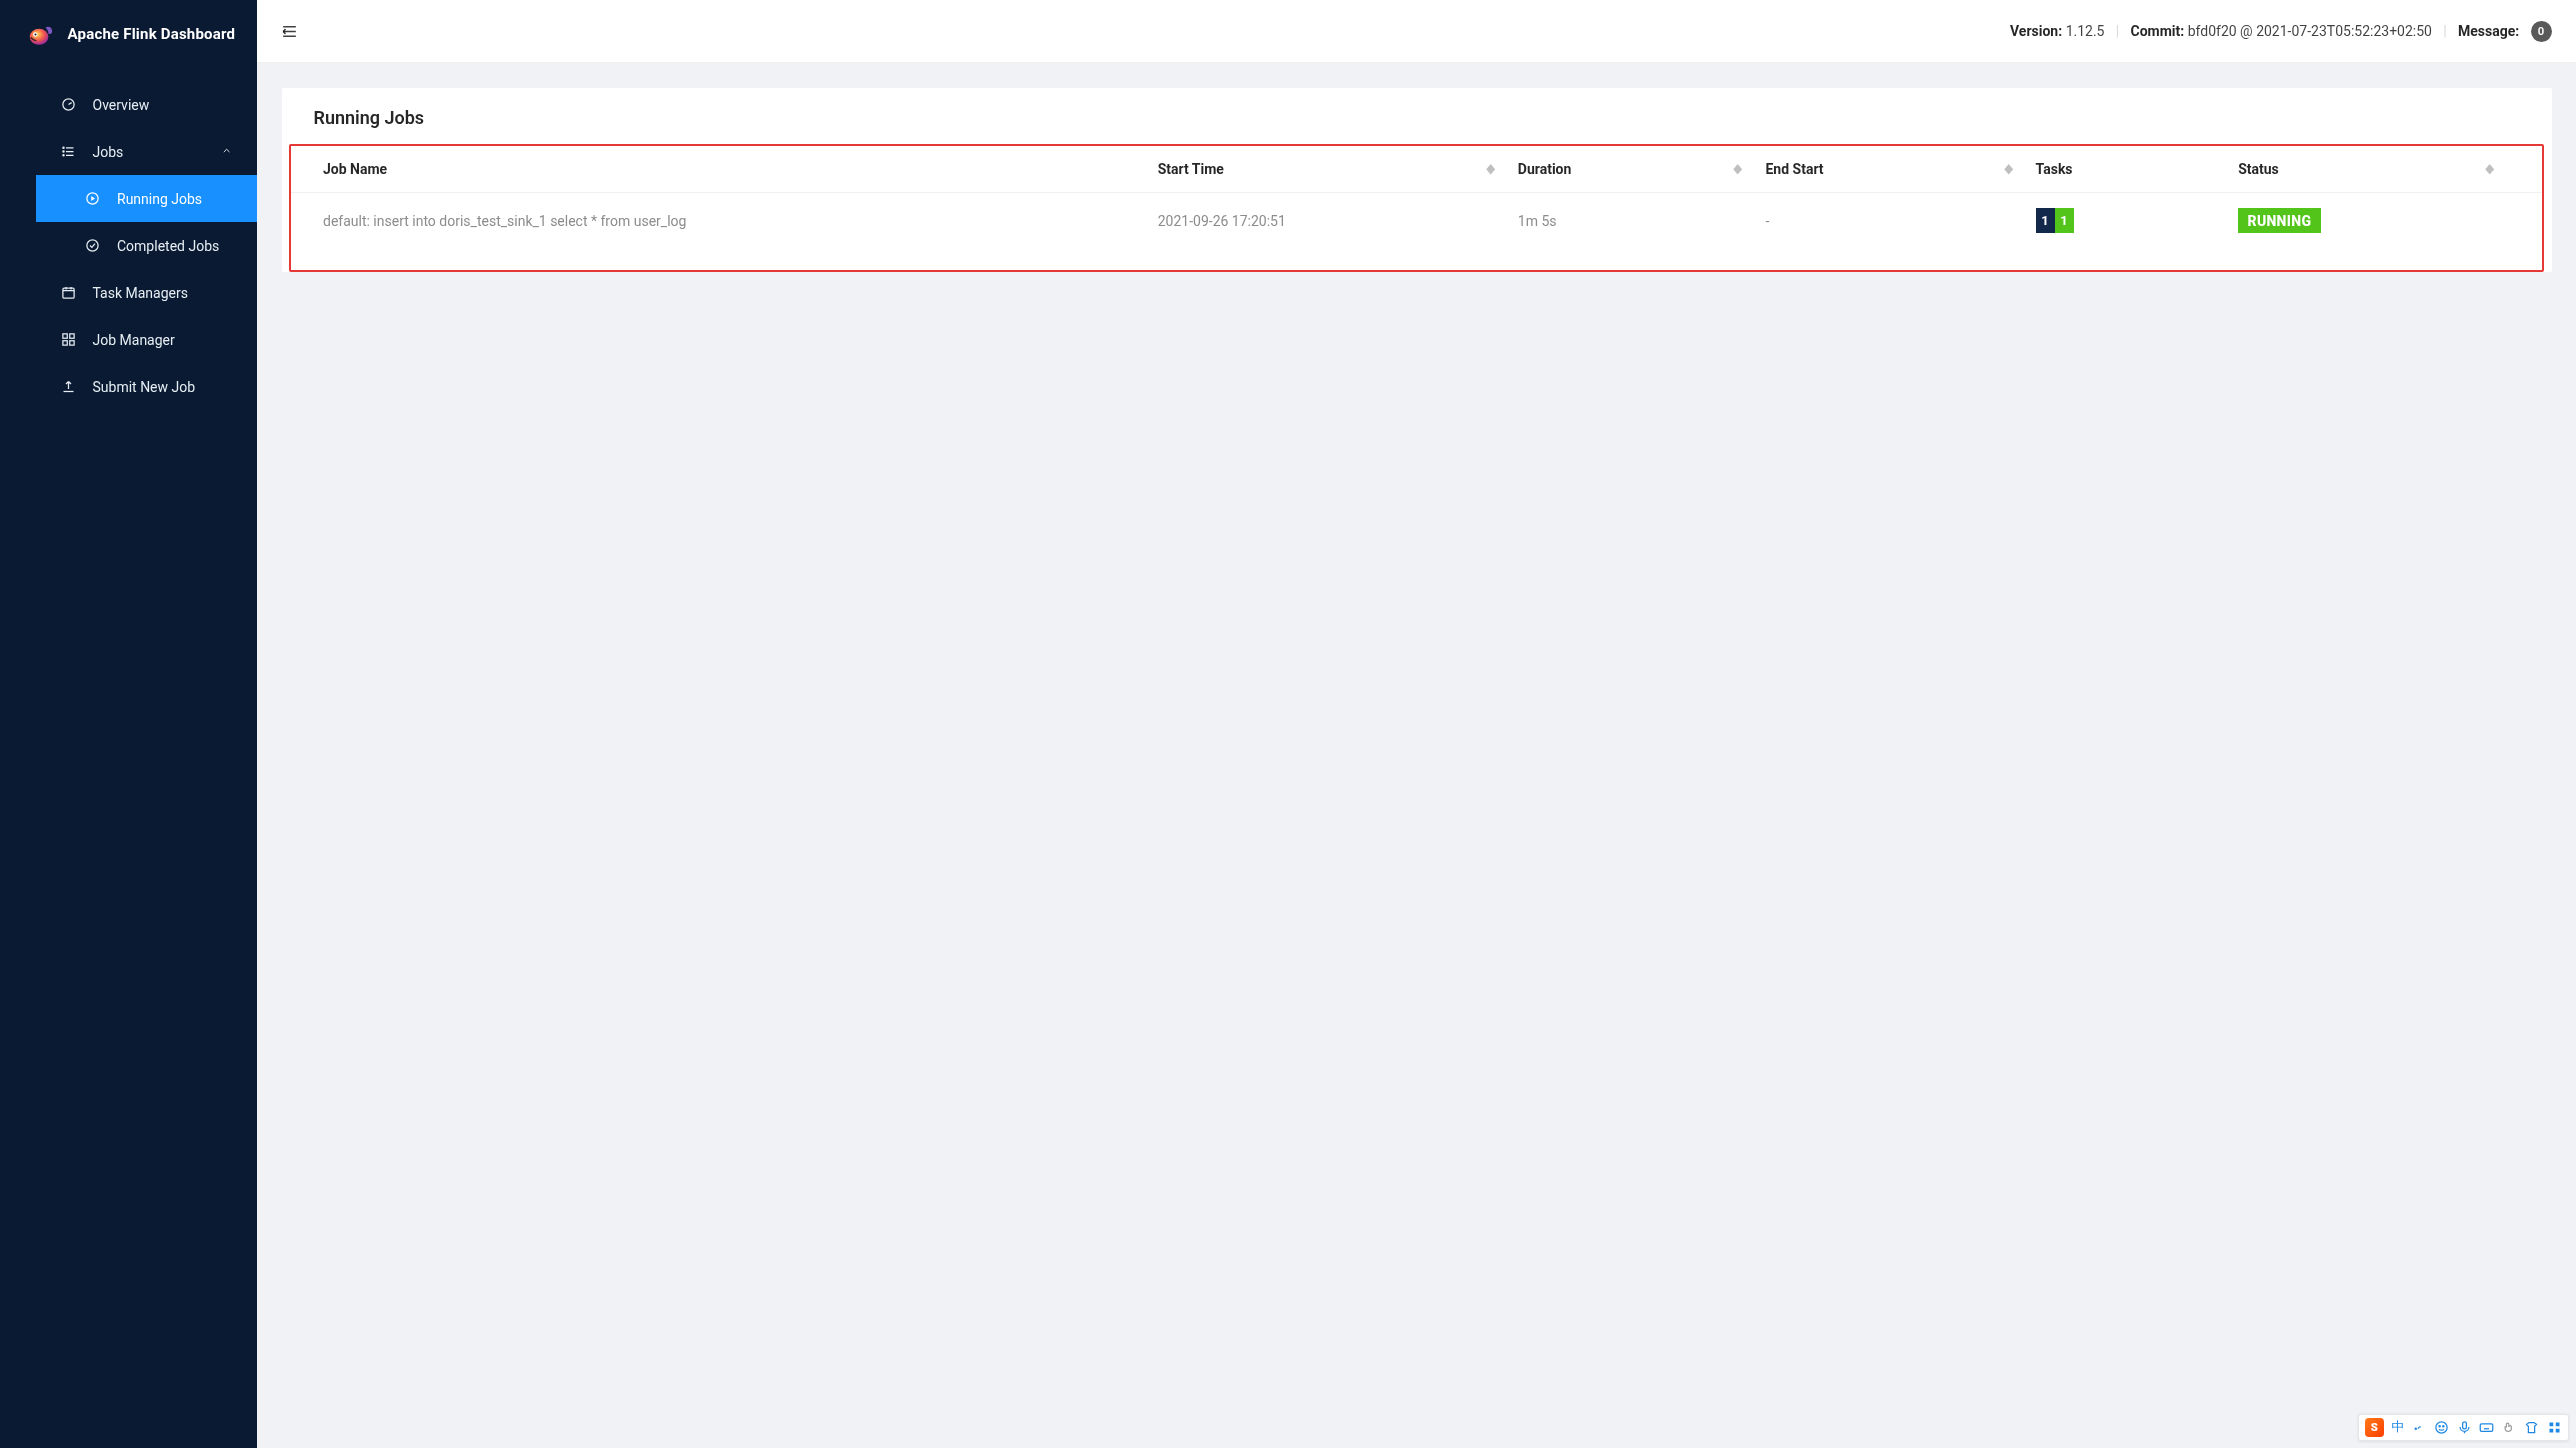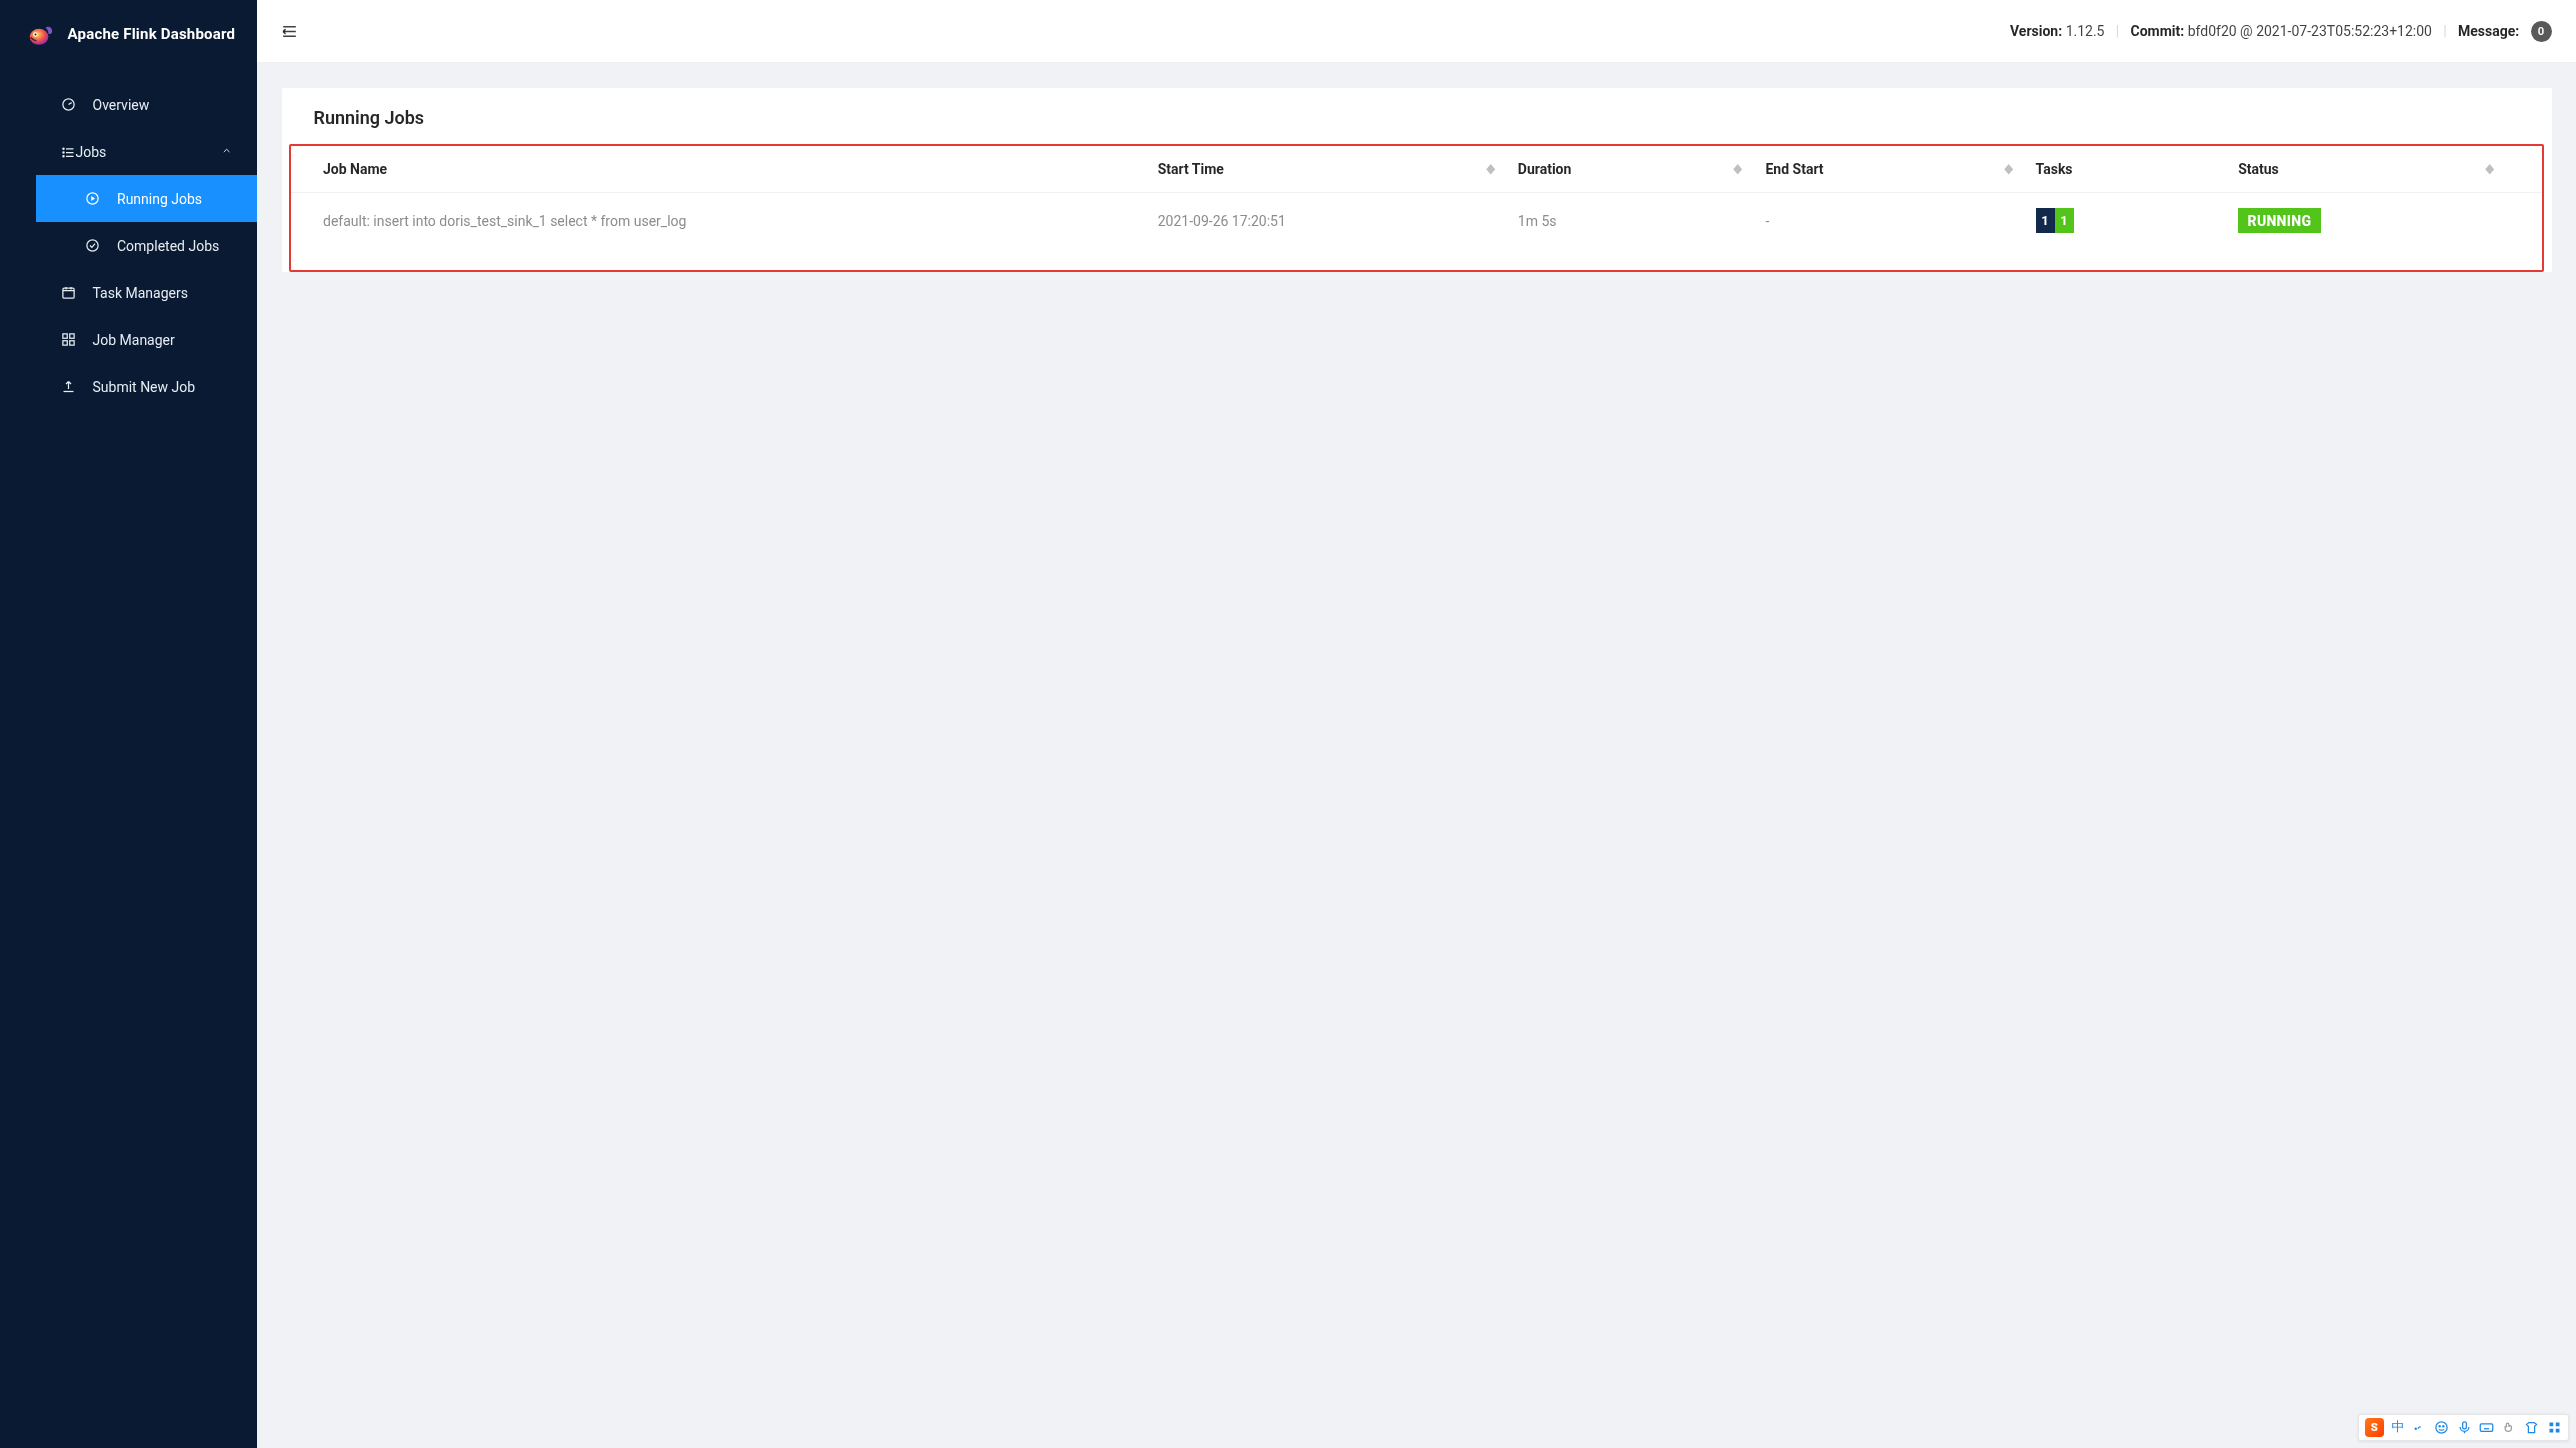--- a/index.html
+++ b/index.html
@@ -8,21 +8,21 @@
 
   
   .sidebar { width: 257px; background: #0a1a33; color: #fff; height: 100vh; flex-shrink: 0; display: flex; flex-direction: column; }
   .brand { display: flex; align-items: center; gap: 13px; padding: 15px 21px 15px 24.5px; height: 68px; }
   .brand-logo { width: 30px; height: 30px; position: relative; }
   .brand-title { font-weight: 700; font-size: 15px; letter-spacing: 0.2px; }
   .menu { padding-top: 13px; }
   .menu-item { display: flex; align-items: center; gap: 17px; padding: 0 24.5px; height: 47px; color: #e6edf3; cursor: pointer; font-size: 14px; margin-left: 36px; }
   .menu-item .mi-icon { width: 15px; display: inline-flex; align-items: center; justify-content: center; color: #e6edf3; }
   .menu-item.has-sub { justify-content: space-between; }
-  .menu-item.has-sub .left { display: flex; align-items: flex-end; }
+  .menu-item.has-sub .left { display: flex; align-items: center; gap: 17px; }
   .menu-item .chev { width: 11.3px; color: #e6edf3; }
   .submenu { }
   .submenu .menu-item { padding-left: 49px; }
   .menu-item.active { background: #1890ff; color: #fff; }
   .menu-item.active .mi-icon { color: #fff; }
 
   
   .main { flex: 1; display: flex; flex-direction: column; min-width: 0; }
   .topbar { height: 63px; background: #fff; display: flex; align-items: center; padding: 0 24.5px 0 21px; border-bottom: 0.9px solid #f0f0f0; gap: 9.4px; }
   .topbar .collapse-btn { width: 22.6px; height: 22.6px; display: inline-flex; align-items: center; justify-content: center; cursor: pointer; color: rgba(0,0,0,.75); }
@@ -177,21 +177,21 @@
     <span class="collapse-btn">
       <svg viewBox="0 0 24 24" width="19" height="19" fill="none" stroke="currentColor" stroke-width="2">
           <path d="M4 6h16M4 12h16M4 18h16"></path>
           <path d="M4 12l3-3M4 12l3 3"></path>
         </svg>
     </span>
     <span class="spacer"></span>
     <div class="meta">
       <span><strong>Version:</strong> <span>1.12.5</span></span>
       <span class="sep">|</span>
-      <span><strong>Commit:</strong> <span>bfd0f20 @ 2021-07-23T05:52:23+12:00</span></span>
+      <span><strong>Commit:</strong> <span>bfd0f20 @ 2021-07-23T05:52:23+02:50</span></span>
       <span class="sep">|</span>
       <span><strong>Message:</strong></span>
       <span class="badge">0</span>
     </div>
   </div>
 
   <div class="content">
     <div class="card">
       <div class="card-head">
         <div class="card-title">Running Jobs</div>

